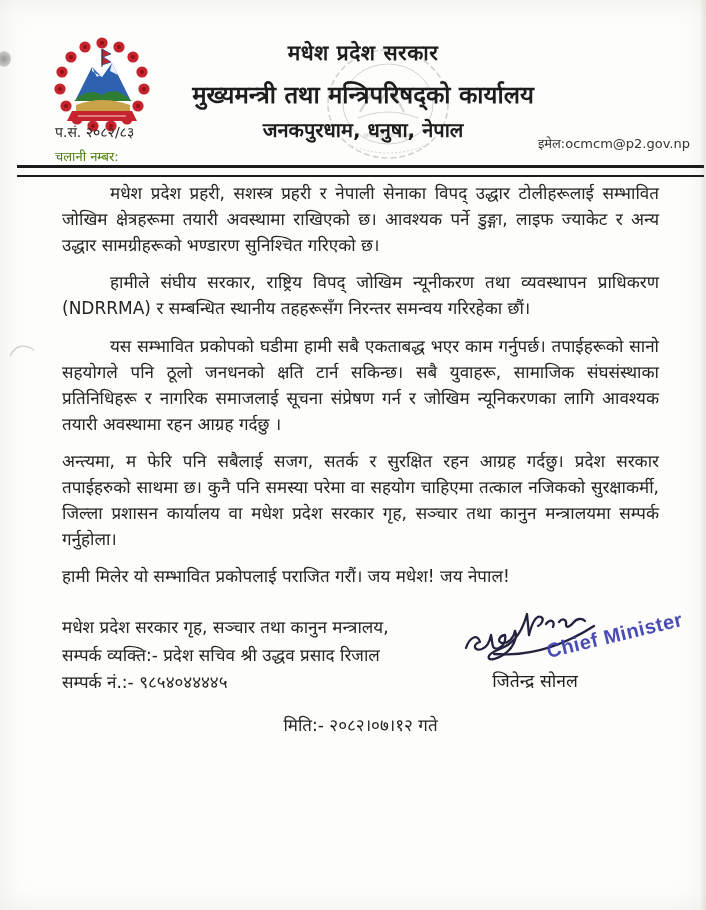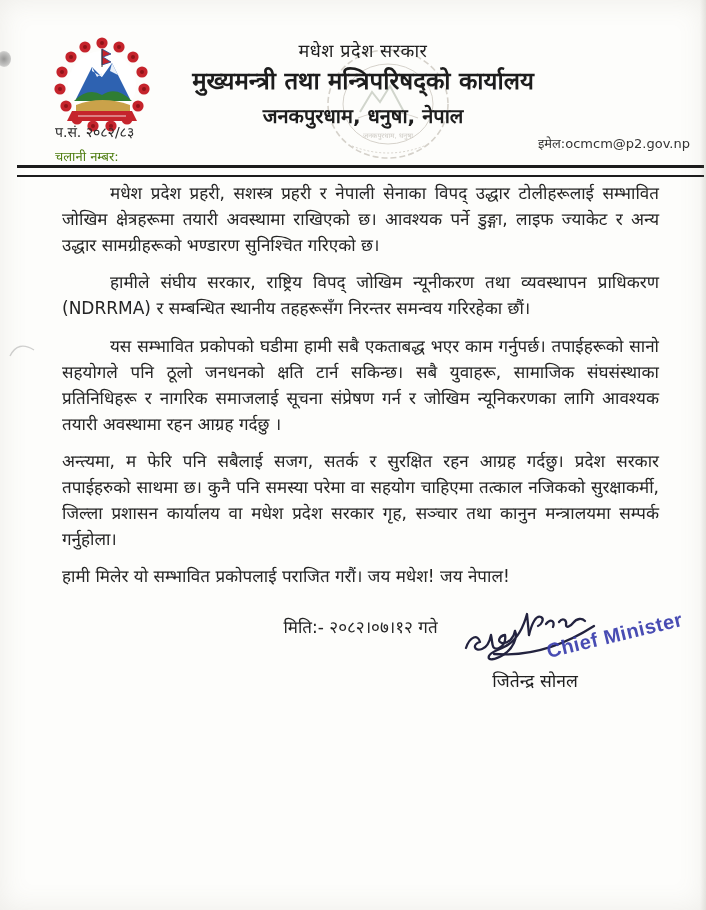--- a/index.html
+++ b/index.html
@@ -6,22 +6,22 @@
   .page{
     position:relative;width:706px;height:910px;margin:0 auto;
     background:#fdfdfb;overflow:hidden;
     font-family:"DejaVu Sans",sans-serif;color:#222;
     box-shadow:inset 0 0 28px rgba(120,115,100,.12);
   }
   
   .emblem{position:absolute;left:52px;top:33px;width:100px;height:104px;}
   .seal-watermark{position:absolute;left:312px;top:46px;width:152px;height:122px;opacity:.34;pointer-events:none;}
   .head-center{position:absolute;left:158px;top:38px;width:410px;text-align:center;color:#1d1d1d;}
-  .head-line1{font-size:18px;font-weight:400;letter-spacing:.5px;}
-  .head-line2{font-size:24px;font-weight:700;margin-top:1px;}
+  .head-line1{font-size:21px;font-weight:700;letter-spacing:.5px;}
+  .head-line2{font-size:24px;font-weight:700;margin-top:11px;}
   .head-line3{font-size:20px;font-weight:700;margin-top:6px;}
   .ref-no{position:absolute;left:55px;top:122px;font-size:14px;color:#2a2a2a;}
   .chalani{position:absolute;left:55px;top:147px;font-size:13px;color:#4d7c0f;}
   .email{position:absolute;right:16px;top:134px;font-size:13px;color:#333;}
   .rule{position:absolute;left:17px;top:165px;width:687px;height:7px;
         border-top:3px solid #1c1c1c;border-bottom:2px solid #1c1c1c;}
   
   .letter-body{
     position:absolute;left:62px;top:180px;width:597px;
     font-size:17px;line-height:26px;text-align:justify;color:#242424;
@@ -128,20 +128,25 @@
 
   <div class="rule"></div>
 
   <div class="letter-body">
     <p class="indent">मधेश प्रदेश प्रहरी, सशस्त्र प्रहरी र नेपाली सेनाका विपद् उद्धार टोलीहरूलाई सम्भावित जोखिम क्षेत्रहरूमा तयारी अवस्थामा राखिएको छ।  आवश्यक पर्ने डुङ्गा, लाइफ ज्याकेट र अन्य उद्धार सामग्रीहरूको भण्डारण सुनिश्चित गरिएको छ।</p>
     <p class="indent p2">हामीले संघीय सरकार, राष्ट्रिय विपद् जोखिम न्यूनीकरण तथा व्यवस्थापन प्राधिकरण (NDRRMA) र सम्बन्धित स्थानीय तहहरूसँग निरन्तर समन्वय गरिरहेका छौं।</p>
     <p class="indent">यस सम्भावित प्रकोपको घडीमा हामी सबै एकताबद्ध भएर काम गर्नुपर्छ।  तपाईहरूको सानो सहयोगले पनि ठूलो जनधनको क्षति टार्न सकिन्छ। सबै युवाहरू, सामाजिक संघसंस्थाका प्रतिनिधिहरू र नागरिक समाजलाई सूचना संप्रेषण गर्न र जोखिम न्यूनिकरणका लागि आवश्यक तयारी अवस्थामा रहन आग्रह गर्दछु  ।</p>
     <p>अन्त्यमा, म फेरि पनि सबैलाई सजग, सतर्क र सुरक्षित रहन आग्रह गर्दछु।  प्रदेश सरकार तपाईहरुको साथमा छ।  कुनै पनि समस्या परेमा वा सहयोग चाहिएमा तत्काल नजिकको सुरक्षाकर्मी, जिल्ला प्रशासन कार्यालय वा मधेश प्रदेश सरकार गृह, सञ्चार तथा कानुन मन्त्रालयमा सम्पर्क गर्नुहोला।</p>
     <p class="p5">हामी मिलेर यो सम्भावित प्रकोपलाई पराजित गरौं।  जय मधेश! जय नेपाल!</p>
 
+    <div class="contact-block">
+      <div>मधेश प्रदेश सरकार गृह, सञ्चार तथा कानुन मन्त्रालय,</div>
+      <div>सम्पर्क व्यक्ति:- प्रदेश सचिव श्री उद्धव प्रसाद रिजाल</div>
+      <div>सम्पर्क नं.:- ९८५४०४४४४५</div>
+    </div>
 
     <div class="date-line">मिति:- २०८२।०७।१२ गते</div>
   </div>
 
   <svg class="sig-scribble" viewBox="0 0 205 76">
     <g fill="none" stroke="#23233f" stroke-width="2.3" stroke-linecap="round" stroke-linejoin="round">
       <path d="M8,52 c4,-12 12,-14 14,-6 c-8,2 -6,10 2,7 c6,-2 8,-9 9,-14 c2,8 0,16 8,13 c5,-2 7,-8 6,-13 c-6,1 -8,7 -3,8 c7,1 12,-6 13,-12"></path>
       <path d="M57,35 c3,6 -2,18 -12,24 c-8,5 -16,6 -14,1 c2,-5 12,-6 20,-12 c10,-7 15,-19 18,-30 l2,21"></path>
       <path d="M71,39 c3,-12 7,-20 12,-18 c4,2 0,8 -3,9"></path>
       <path d="M88,28 c5,-6 9,-3 7,3"></path>

